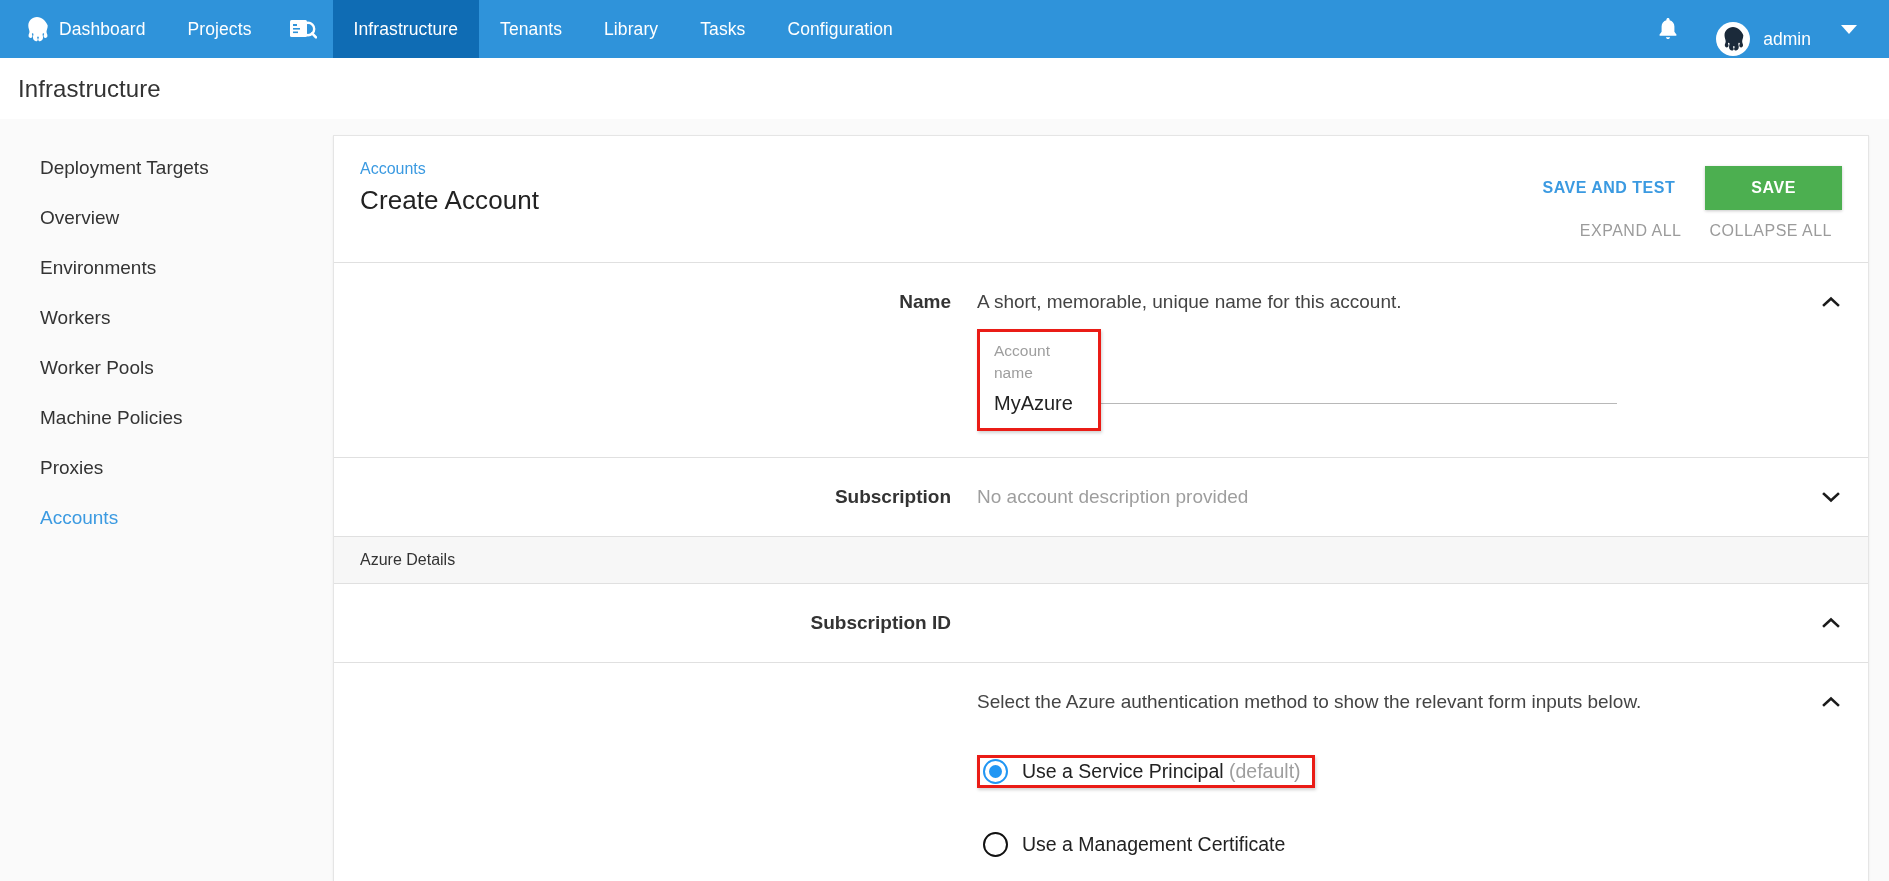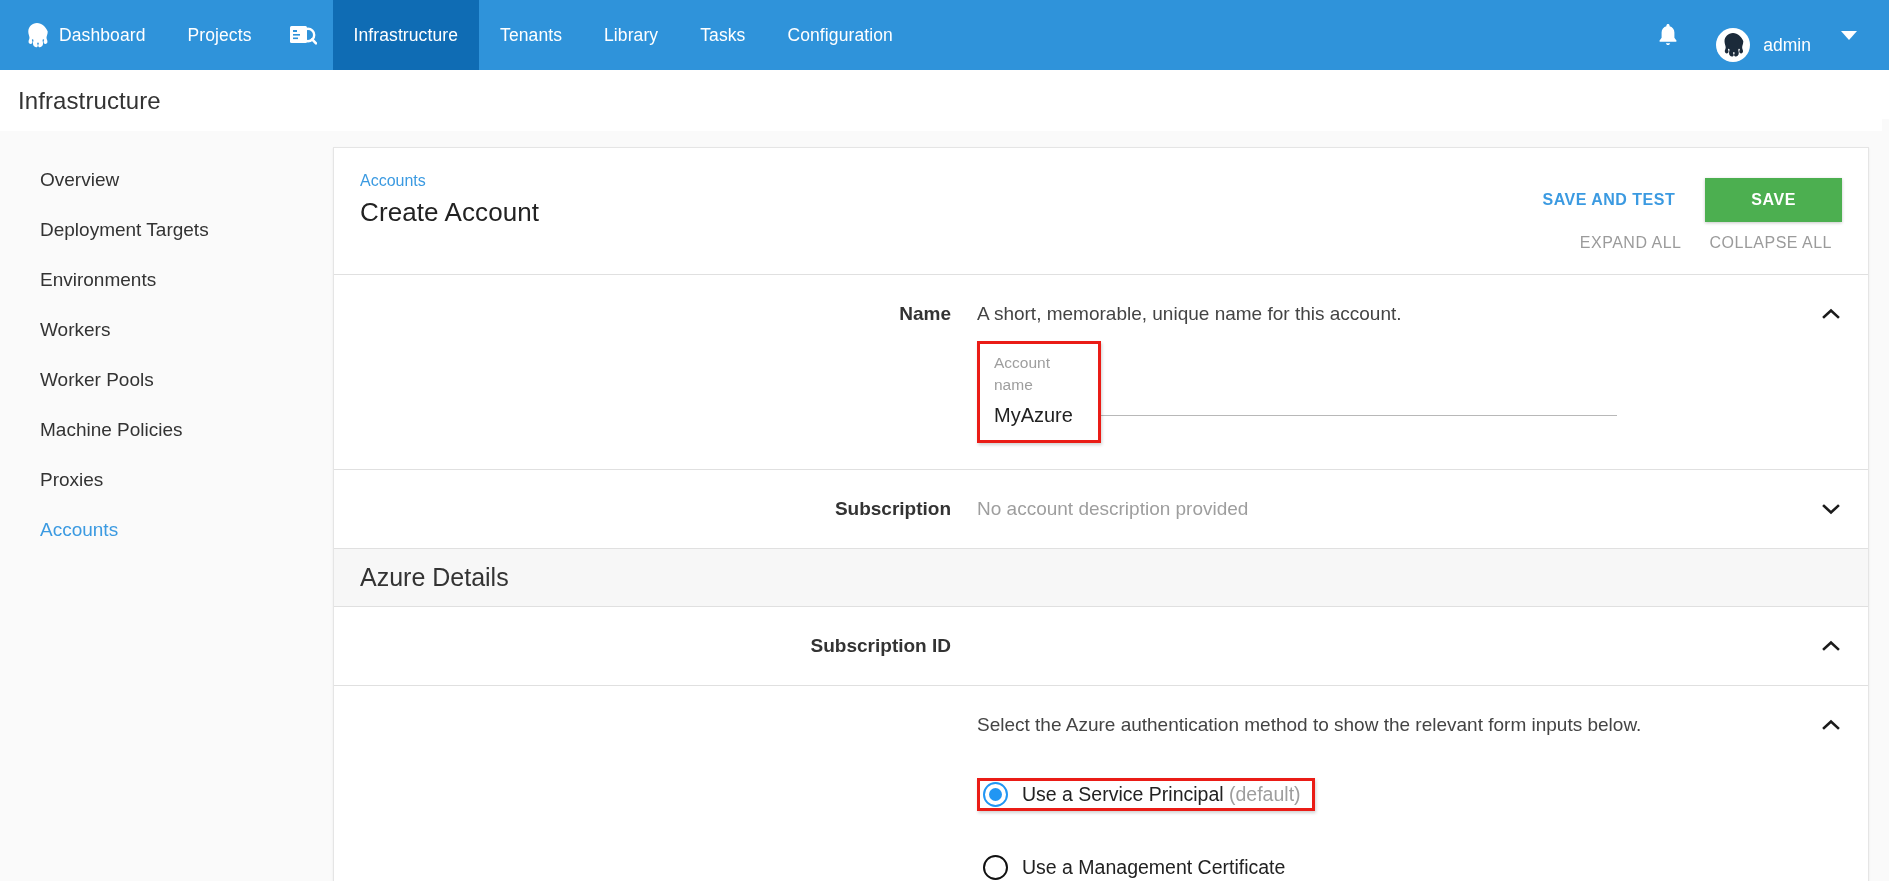--- a/index.html
+++ b/index.html
@@ -7,21 +7,21 @@
     width: 1889px;
     height: 881px;
     overflow: hidden;
     background: #ffffff;
     font-family: "Liberation Sans", sans-serif;
     -webkit-font-smoothing: antialiased;
   }
 
   
   .navbar {
-    height: 70px;
+    height: 58px;
     background: #2f93da;
     display: flex;
     align-items: stretch;
     position: relative;
   }
   .nav-left { display: flex; align-items: stretch; }
   .nav-item {
     display: flex;
     align-items: center;
     padding: 0 21px;
@@ -208,21 +208,21 @@
     top: 28px;
     width: 22px; height: 22px;
     cursor: pointer;
   }
   .chev svg { display: block; width: 22px; height: 22px; }
 
   .section-bar {
     border-top: 1px solid #e0e0e0;
     background: #f7f7f7;
     padding: 14px 26px 14px 26px;
-    font-size: 25px;
+    font-size: 16px;
     color: #333333;
   }
 
   
   .field-wrap { margin-top: 14px; position: relative; display: block; }
   .field-box {
     position: relative;
     display: inline-block;
   }
   .redbox {
@@ -389,24 +389,24 @@
 </div>
 
 <div class="page-header">
   <h1>Infrastructure</h1>
 </div>
 
 <div class="body-area">
 
   <nav class="sidebar">
     <div class="side-item">
+      <span>Deployment Targets</span>
+    </div>
+    <div class="side-item">
       <span>Overview</span>
-    </div>
-    <div class="side-item">
-      <span>Deployment Targets</span>
     </div>
     <div class="side-item">
       <span>Environments</span>
     </div>
     <div class="side-item">
       <span>Workers</span>
     </div>
     <div class="side-item">
       <span>Worker Pools</span>
     </div>

